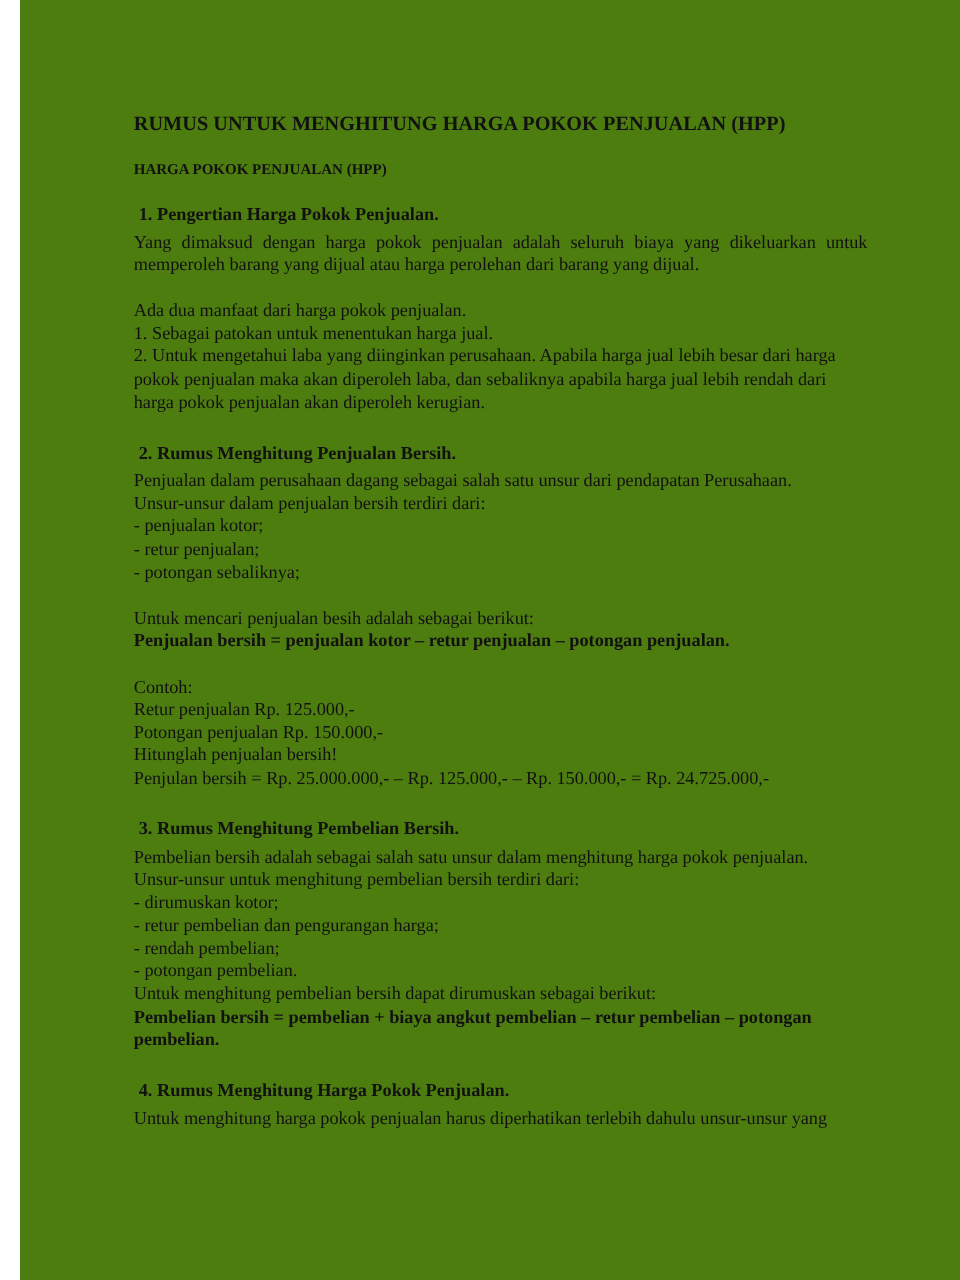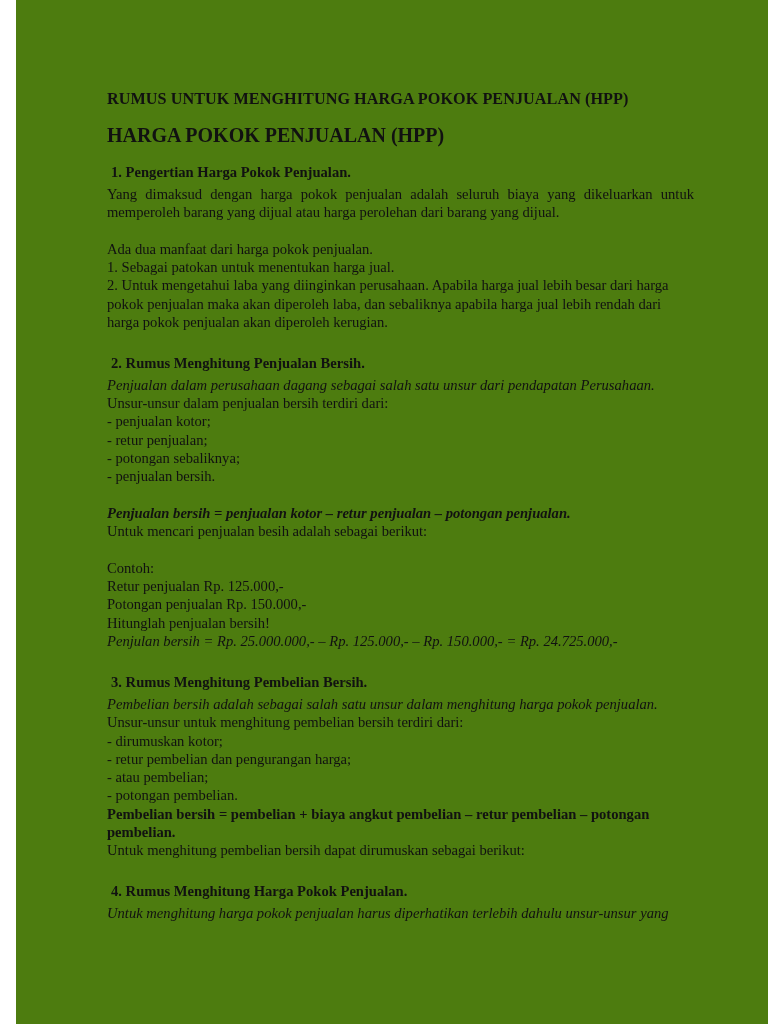--- a/index.html
+++ b/index.html
@@ -3,27 +3,27 @@
 <meta charset="utf-8">
 <style>
   html, body { margin: 0; padding: 0; background: #ffffff; }
   body { width: 768px; height: 1024px; overflow: hidden; position: relative; }
   .page {
     position: absolute; left: 16px; top: 0; width: 756px; height: 1024px; background: #4d7c0f;
     font-family: "Liberation Serif", "DejaVu Serif", serif; color: #111;
   }
   .content { position: absolute; left: 91px; top: 89px; width: 587px; font-size: 14.6px; line-height: 18.3px; }
   .title { font-weight: bold; font-size: 16.2px; line-height: 20px; margin: 0 0 17px 0; white-space: nowrap; letter-spacing: 0.05px; }
-  .subtitle { font-weight: bold; font-size: 20px; line-height: 18.3px; margin: 0 0 18.3px 0; }
+  .subtitle { font-weight: bold; font-size: 12px; line-height: 18.3px; margin: 0 0 18.3px 0; }
   .h { font-weight: bold; margin: 4px; }
   .p { margin: 0; }
   .justify { text-align: justify; text-align-last: left; }
   .gap { height: 18.3px; }
   .bold { font-weight: bold; }
-  .line { white-space: nowrap; font-style: italic; }
+  .line { white-space: nowrap; }
 </style>
 </head>
 <body>
 
 <div class="page">
   <div class="content">
 
     <div class="title">RUMUS UNTUK MENGHITUNG HARGA POKOK PENJUALAN (HPP)</div>
     <div class="subtitle">HARGA POKOK PENJUALAN (HPP)</div>
 
@@ -34,40 +34,39 @@
     <div class="p">1. Sebagai patokan untuk menentukan harga jual.</div>
     <div class="p">2. Untuk mengetahui laba yang diinginkan perusahaan. Apabila harga jual lebih besar dari harga pokok penjualan maka akan diperoleh laba, dan sebaliknya apabila harga jual lebih rendah dari harga pokok penjualan akan diperoleh kerugian.</div>
     <div class="gap"></div>
 
     <div class="h">2. Rumus Menghitung Penjualan Bersih.</div>
     <div class="p line">Penjualan dalam perusahaan dagang sebagai salah satu unsur dari pendapatan Perusahaan.</div>
     <div class="p">Unsur-unsur dalam penjualan bersih terdiri dari:</div>
     <div class="p">- penjualan kotor;</div>
     <div class="p">- retur penjualan;</div>
     <div class="p">- potongan sebaliknya;</div>
-    <div class="p">- penjualan bersih.</div>
     <div class="gap"></div>
+    <div class="p">Untuk mencari penjualan besih adalah sebagai berikut:</div>
     <div class="p bold line">Penjualan bersih = penjualan kotor – retur penjualan – potongan penjualan.</div>
-    <div class="p">Untuk mencari penjualan besih adalah sebagai berikut:</div>
     <div class="gap"></div>
     <div class="p">Contoh:</div>
     <div class="p">Retur penjualan Rp. 125.000,-</div>
     <div class="p">Potongan penjualan Rp. 150.000,-</div>
     <div class="p">Hitunglah penjualan bersih!</div>
     <div class="p line">Penjulan bersih = Rp. 25.000.000,- – Rp. 125.000,- – Rp. 150.000,- = Rp. 24.725.000,-</div>
     <div class="gap"></div>
 
     <div class="h">3. Rumus Menghitung Pembelian Bersih.</div>
     <div class="p line">Pembelian bersih adalah sebagai salah satu unsur dalam menghitung harga pokok penjualan.</div>
     <div class="p">Unsur-unsur untuk menghitung pembelian bersih terdiri dari:</div>
     <div class="p">- dirumuskan kotor;</div>
     <div class="p">- retur pembelian dan pengurangan harga;</div>
-    <div class="p">- atau pembelian;</div>
+    <div class="p">- rendah pembelian;</div>
     <div class="p">- potongan pembelian.</div>
+    <div class="p">Untuk menghitung pembelian bersih dapat dirumuskan sebagai berikut:</div>
     <div class="p bold">Pembelian bersih = pembelian + biaya angkut pembelian – retur pembelian – potongan pembelian.</div>
-    <div class="p">Untuk menghitung pembelian bersih dapat dirumuskan sebagai berikut:</div>
     <div class="gap"></div>
 
     <div class="h">4. Rumus Menghitung Harga Pokok Penjualan.</div>
     <div class="p line">Untuk menghitung harga pokok penjualan harus diperhatikan terlebih dahulu unsur-unsur yang</div>
 
   </div>
 </div>
 
 </body></html>

